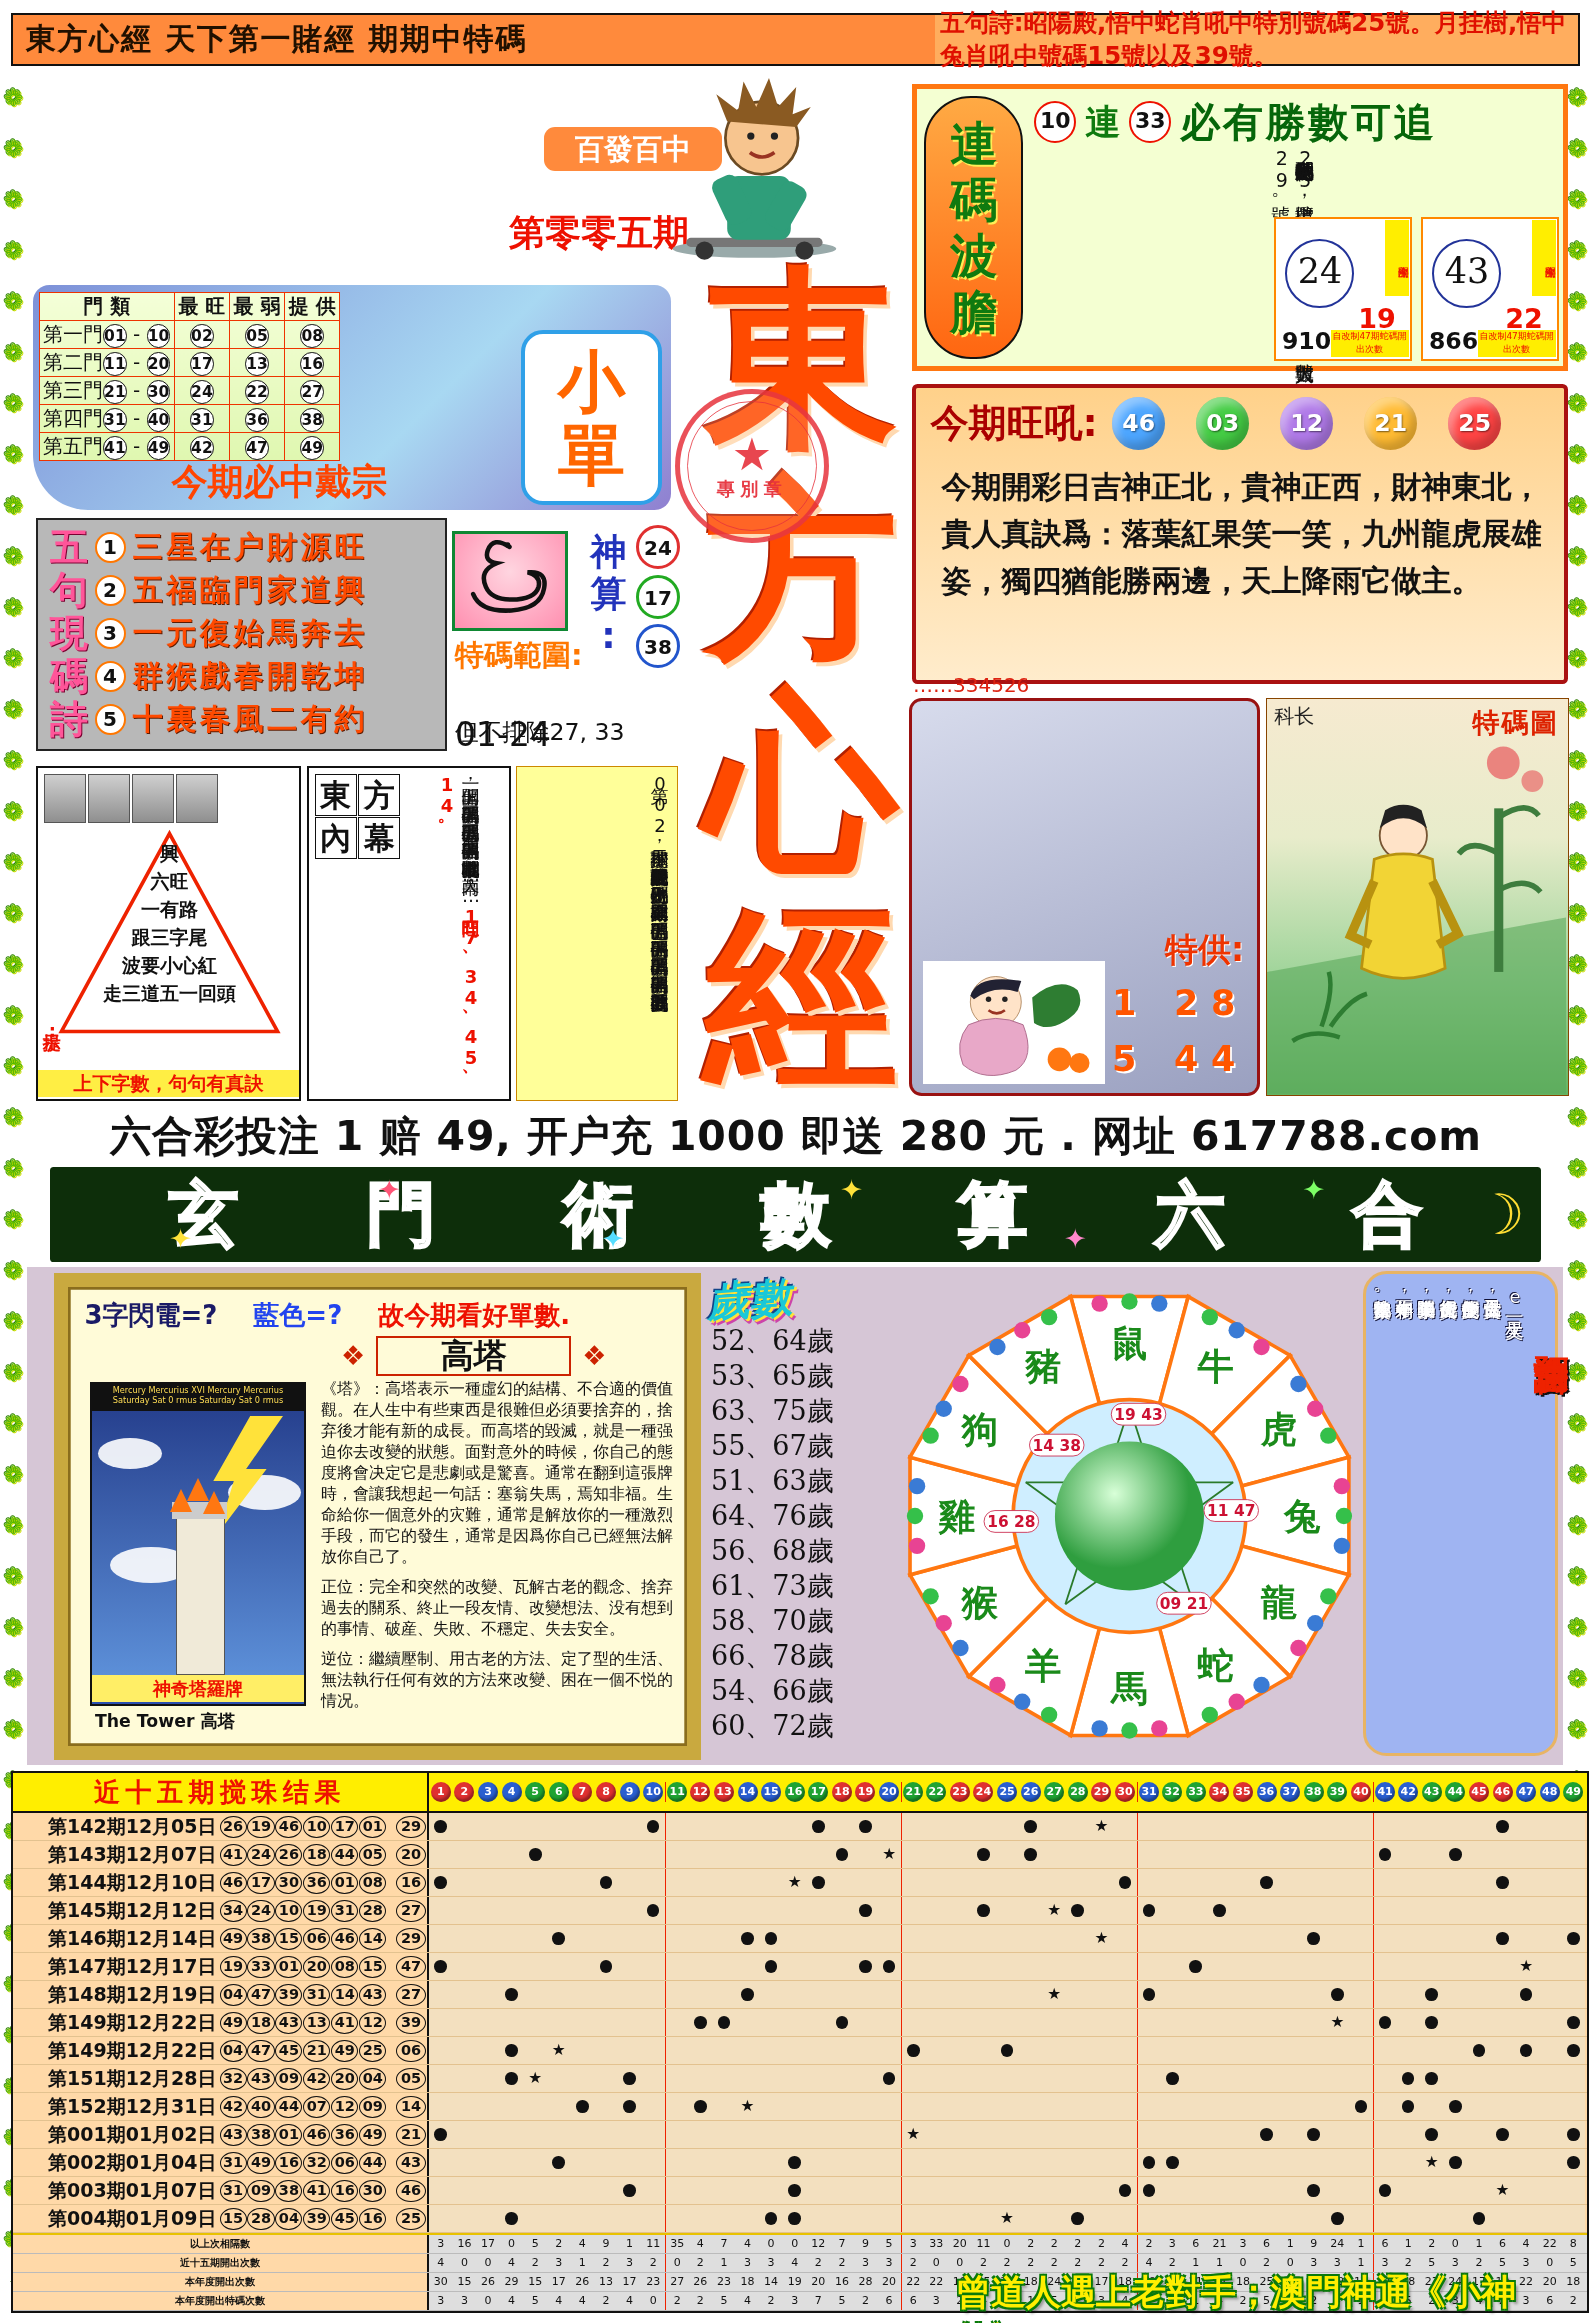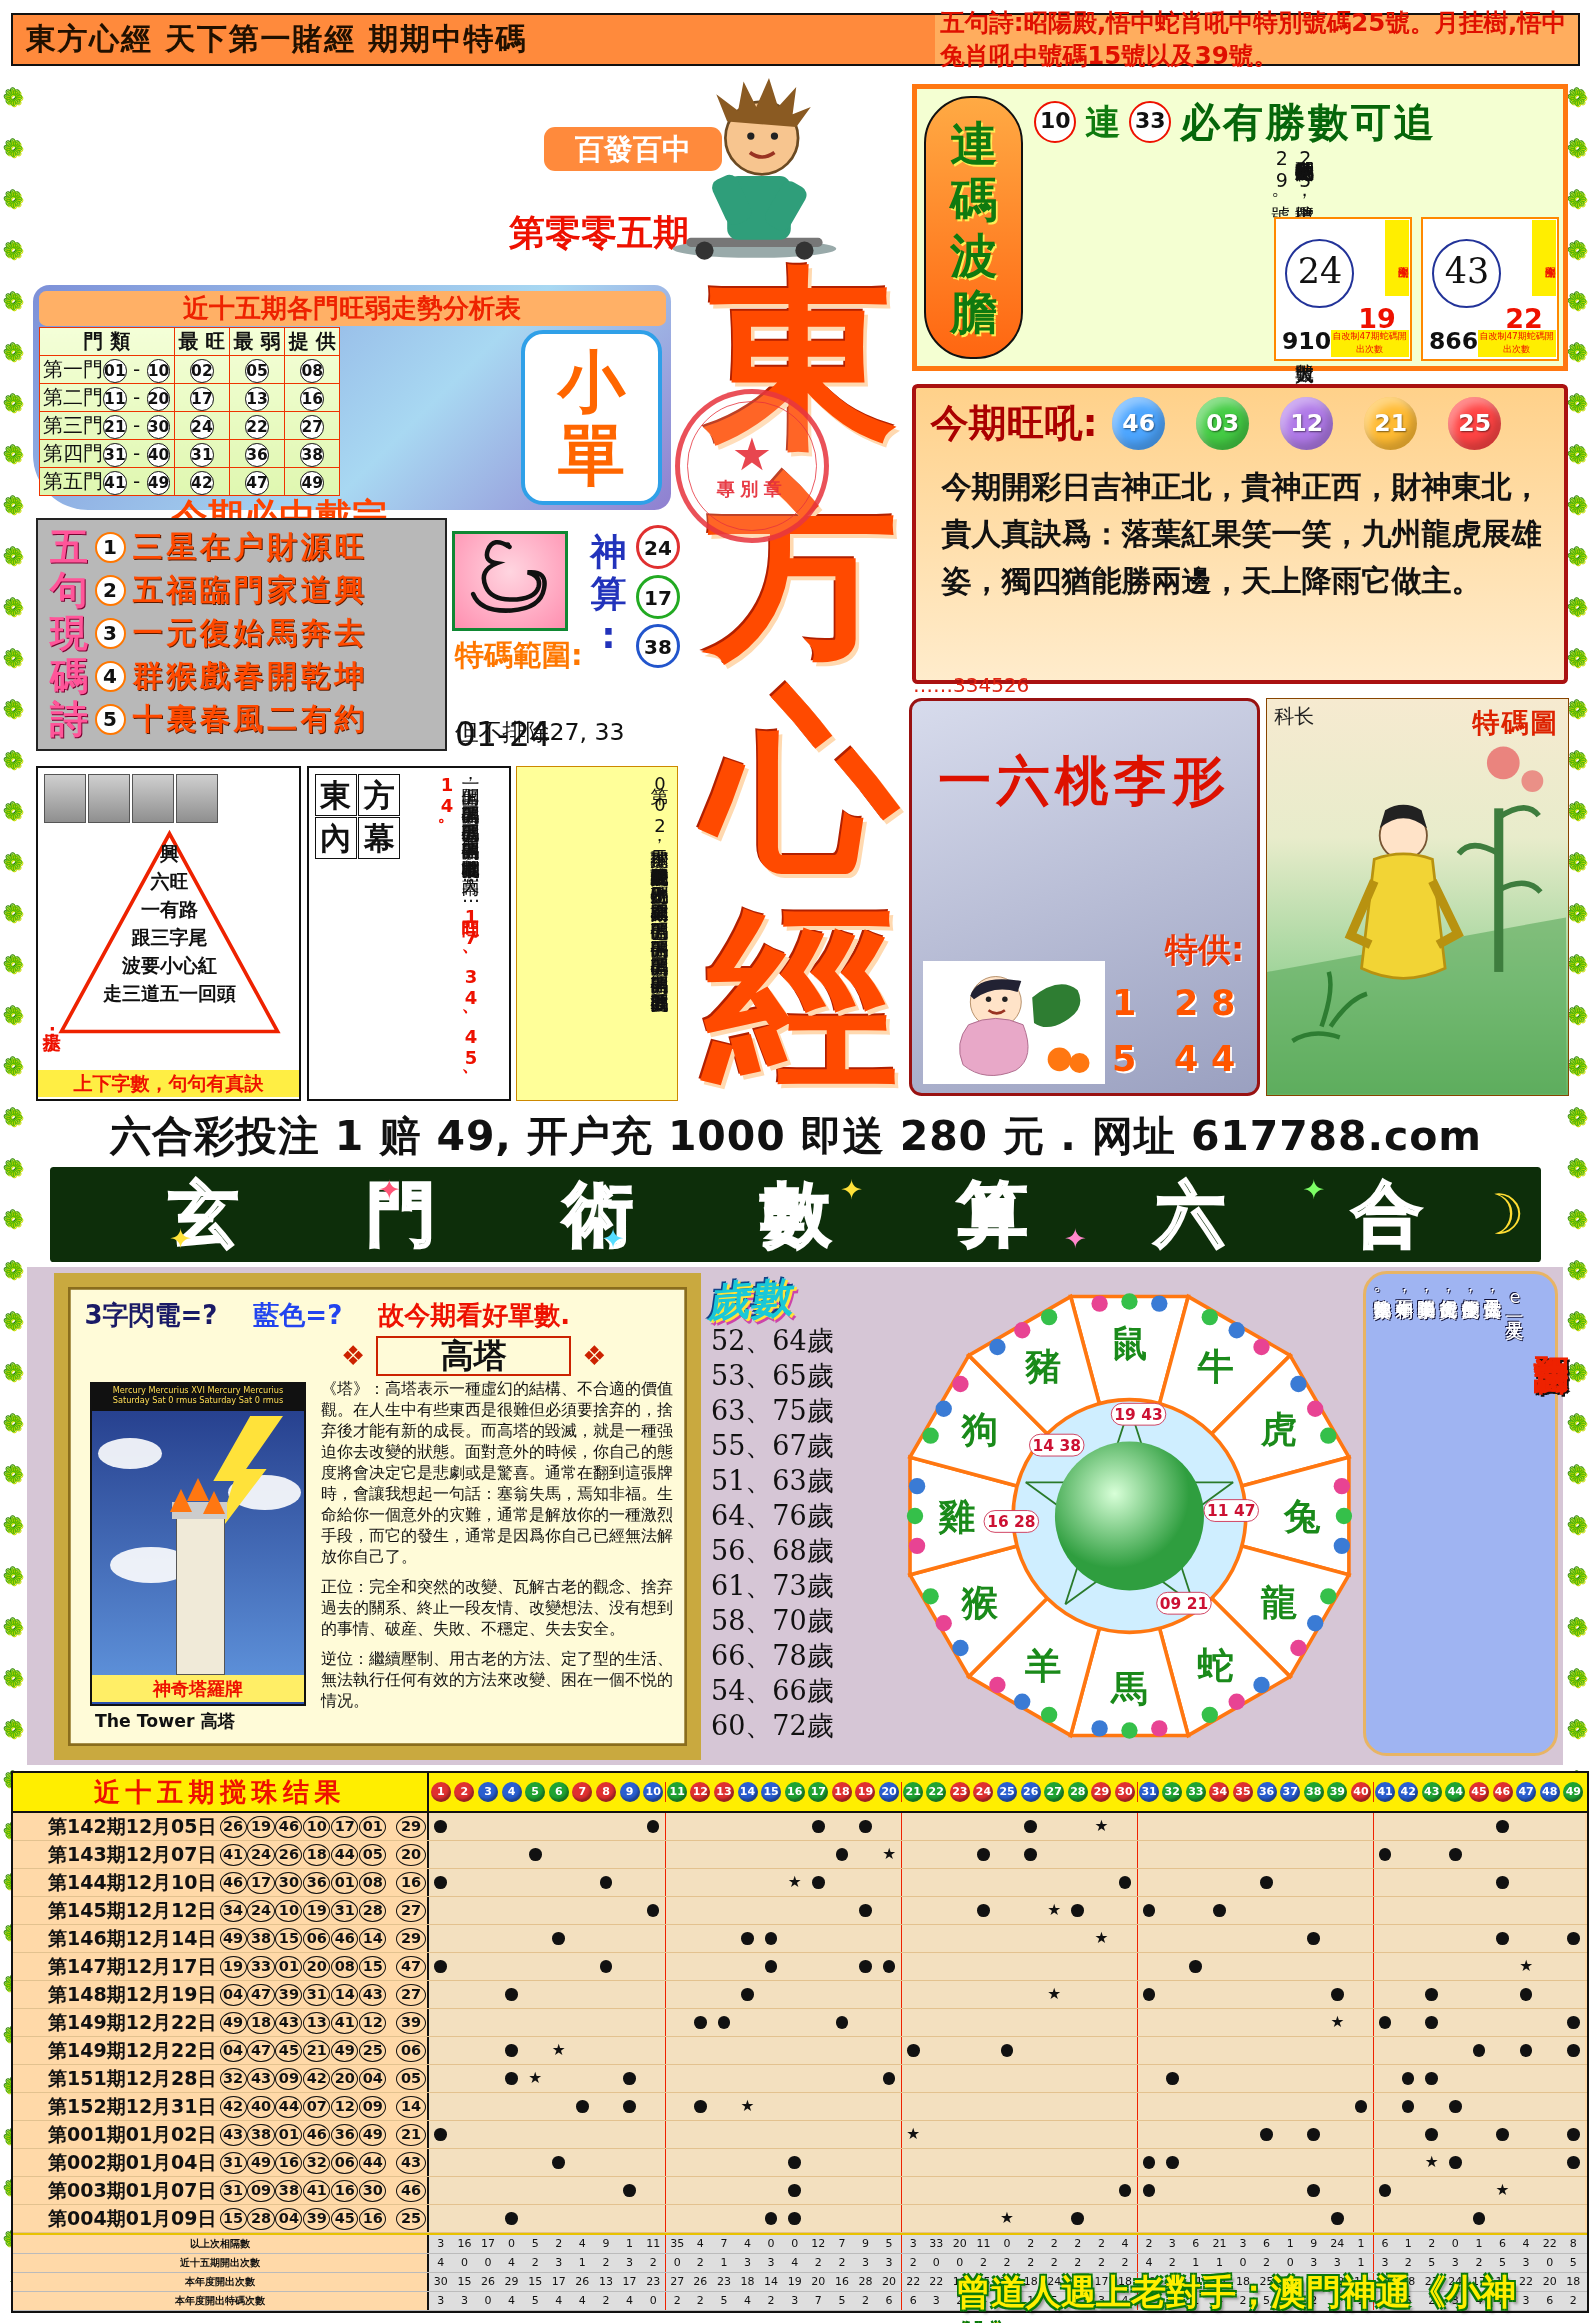--- a/index.html
+++ b/index.html
@@ -345,21 +345,20 @@
     <rect x="120" y="128" width="30" height="54" rx="10" fill="#2f9e7a" transform="rotate(-25 120 128)"></rect>
     <rect x="205" y="122" width="30" height="54" rx="10" fill="#2f9e7a" transform="rotate(30 205 122)"></rect>
     <circle cx="178" cy="78" r="40" fill="#f7c58f" stroke="#6b4a22" stroke-width="3"></circle>
     <path d="M140 60 L128 30 L152 48 L158 16 L172 44 L186 12 L196 44 L216 22 L212 52 L232 44 L216 66 Z" fill="#8a5a22"></path>
     <circle cx="166" cy="76" r="4" fill="#222"></circle>
       <circle cx="192" cy="76" r="4" fill="#222"></circle>
     <path d="M165 94 Q178 104 192 94" stroke="#993322" stroke-width="4" fill="none"></path>
   </svg>
 
   <div class="abs" id="analysis-frame">
-    <div id="analysis-title">近十五期各門旺弱走勢分析表</div>
     <table id="analysis-table">
       <thead>
           <tr id="analysis-head">
             <th>門 類</th>
             <th>最 旺</th>
             <th>最 弱</th>
             <th>提 供</th>
           </tr>
         </thead>
       <tbody id="analysis-body">
@@ -532,21 +531,20 @@
           <span class="ball" style="background: rgb(176, 122, 232);">12</span>
           <span class="ball" style="background: rgb(255, 187, 51);">21</span>
           <span class="ball" style="background: rgb(255, 68, 68);">25</span>
         </span>
     </div>
     <div id="wh-body">今期開彩日吉神正北，貴神正西，財神東北，貴人真訣爲：落葉紅果笑一笑，九州龍虎展雄姿，獨四猶能勝兩邊，天上降雨它做主。</div>
   </div>
 
   <div class="abs" id="scribble">……334526</div>
   <div class="abs" id="diantou">
-    <div id="dt-line2">一六桃李形</div>
     <div id="dt-supply">特供:</div>
     <div class="dt-nums" style="top:282px">41 28</div>
     <div class="dt-nums" style="top:338px">15 44</div>
     <svg id="dt-paint" viewBox="0 0 200 135">
       <circle cx="80" cy="45" r="28" fill="#ffe3c8" stroke="#b08860"></circle>
       <path d="M52 38 q8 -24 56 -16 l-4 12 q-26 -8 -48 8z" fill="#223"></path>
       <path d="M50 70 q30 -14 60 0 q14 36 -8 50 q-34 14 -58 -6 q-10 -24 6 -44z" fill="#e8a8c8" stroke="#aa6688"></path>
       <path d="M120 40 q30 -24 50 -8 q10 20 -14 34 q-20 12 -34 2z" fill="#2e7d32"></path>
       <circle cx="150" cy="108" r="13" fill="#ff7711"></circle>
         <circle cx="172" cy="112" r="11" fill="#ff7711"></circle>

